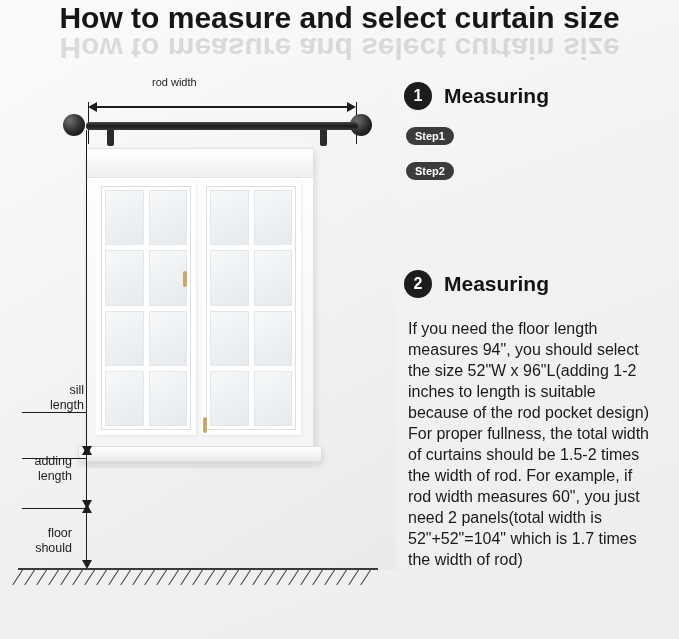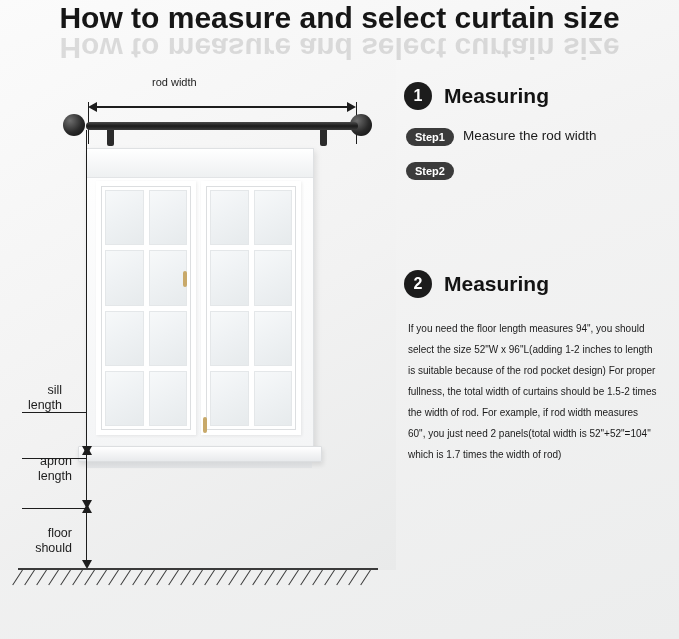--- a/index.html
+++ b/index.html
@@ -333,21 +333,21 @@
     letter-spacing: 0px;
   }
   .step-text {
     font-size: 13.5px;
     line-height: 20px;
     color: #1a1a1a;
     width: 200px;
   }
   .body-text {
     position: absolute;
-    font-size: 10px;
+    font-size: 16px;
     line-height: 21px;
     color: #1a1a1a;
     width: 250px;
   }
 </style>
 </head>
 <body>
 
 <div id="page">
 
@@ -401,30 +401,30 @@
       </div>
       <div class="handle h1"></div>
       <div class="handle h2"></div>
     </div>
     <div class="sill-under"></div>
     <div class="sill"></div>
 
     <div class="vline" style="left:86px; top:70px; height:320px;"></div>
     <div class="arrow-head-v down" style="left:82px; top:386px;"></div>
 
-    <div class="dim-label" style="left:0; top:323px; width:62px;">sill
+    <div class="dim-label" style="left:22px; top:323px; width:62px;">sill
 length</div>
     <div class="hline" style="left:22px; top:352px; width:64px;"></div>
 
     <div class="vline" style="left:86px; top:390px; height:54px;"></div>
     <div class="arrow-head-v up" style="left:82px; top:386px;"></div>
     <div class="arrow-head-v down" style="left:82px; top:440px;"></div>
     <div class="hline" style="left:22px; top:398px; width:64px;"></div>
     <div class="hline" style="left:22px; top:448px; width:64px;"></div>
-    <div class="dim-label" style="left:10px; top:394px; width:62px;">apron
+    <div class="dim-label" style="left:10px; top:394px; width:62px;">adding
 length</div>
 
     <div class="vline" style="left:86px; top:448px; height:58px;"></div>
     <div class="arrow-head-v up" style="left:82px; top:444px;"></div>
     <div class="arrow-head-v down" style="left:82px; top:500px;"></div>
     <div class="dim-label" style="left:10px; top:466px; width:62px;">floor
 should</div>
 
     <div class="floor-line"></div>
     <div class="hatch">
@@ -463,21 +463,20 @@
 
   <div class="right-panel">
 
     <div class="section-head" style="left:6px; top:22px;">
       <div class="num-badge">1</div>
       <div class="section-title">Measuring</div>
     </div>
 
     <div class="step-row" style="left:8px; top:66px;">
       <div class="step-pill">Step1</div>
-      <div class="step-text">Measure the rod width</div>
     </div>
 
     <div class="step-row" style="left:8px; top:101px;">
       <div class="step-pill">Step2</div>
     </div>
 
     <div class="section-head" style="left:6px; top:210px;">
       <div class="num-badge">2</div>
       <div class="section-title">Measuring</div>
     </div>

